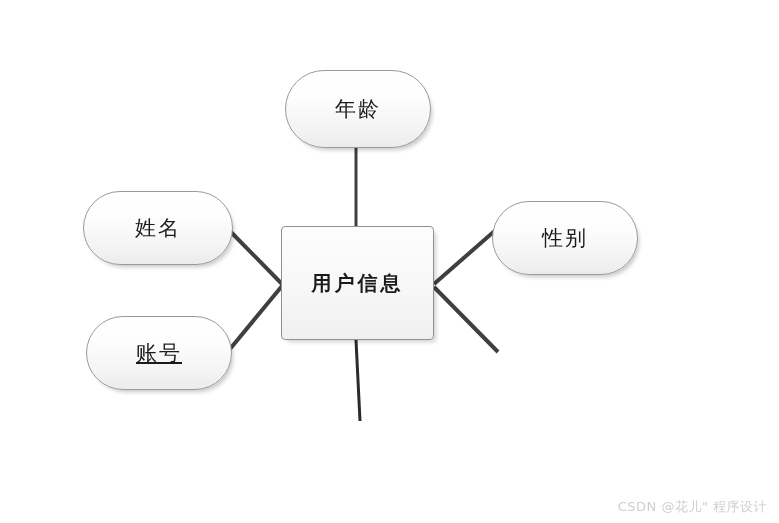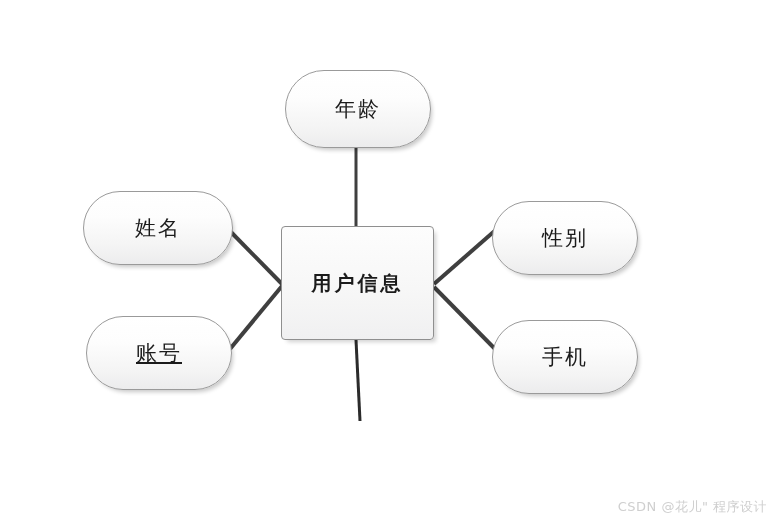--- a/index.html
+++ b/index.html
@@ -91,23 +91,20 @@
   </div>
 
   <div class="node node-attr" style="left:86px; top:316px; width:146px; height:74px;text-decoration:underline;">
     <span class="node-label">账号</span>
   </div>
 
   <div class="node node-attr" style="left:492px; top:201px; width:146px; height:74px;text-align:right;">
     <span class="node-label">性别</span>
   </div>
 
-  <div class="node node-attr" style="left:492px; top:320px; width:146px; height:74px;">
-    <span class="node-label">手机</span>
-  </div>
 
 
   <div class="node node-entity" style="left:281px; top:226px; width:153px; height:114px;">
     <span class="node-label">用户信息</span>
   </div>
 
   <div id="watermark">CSDN @花儿" 程序设计</div>
 
 </div>
 

